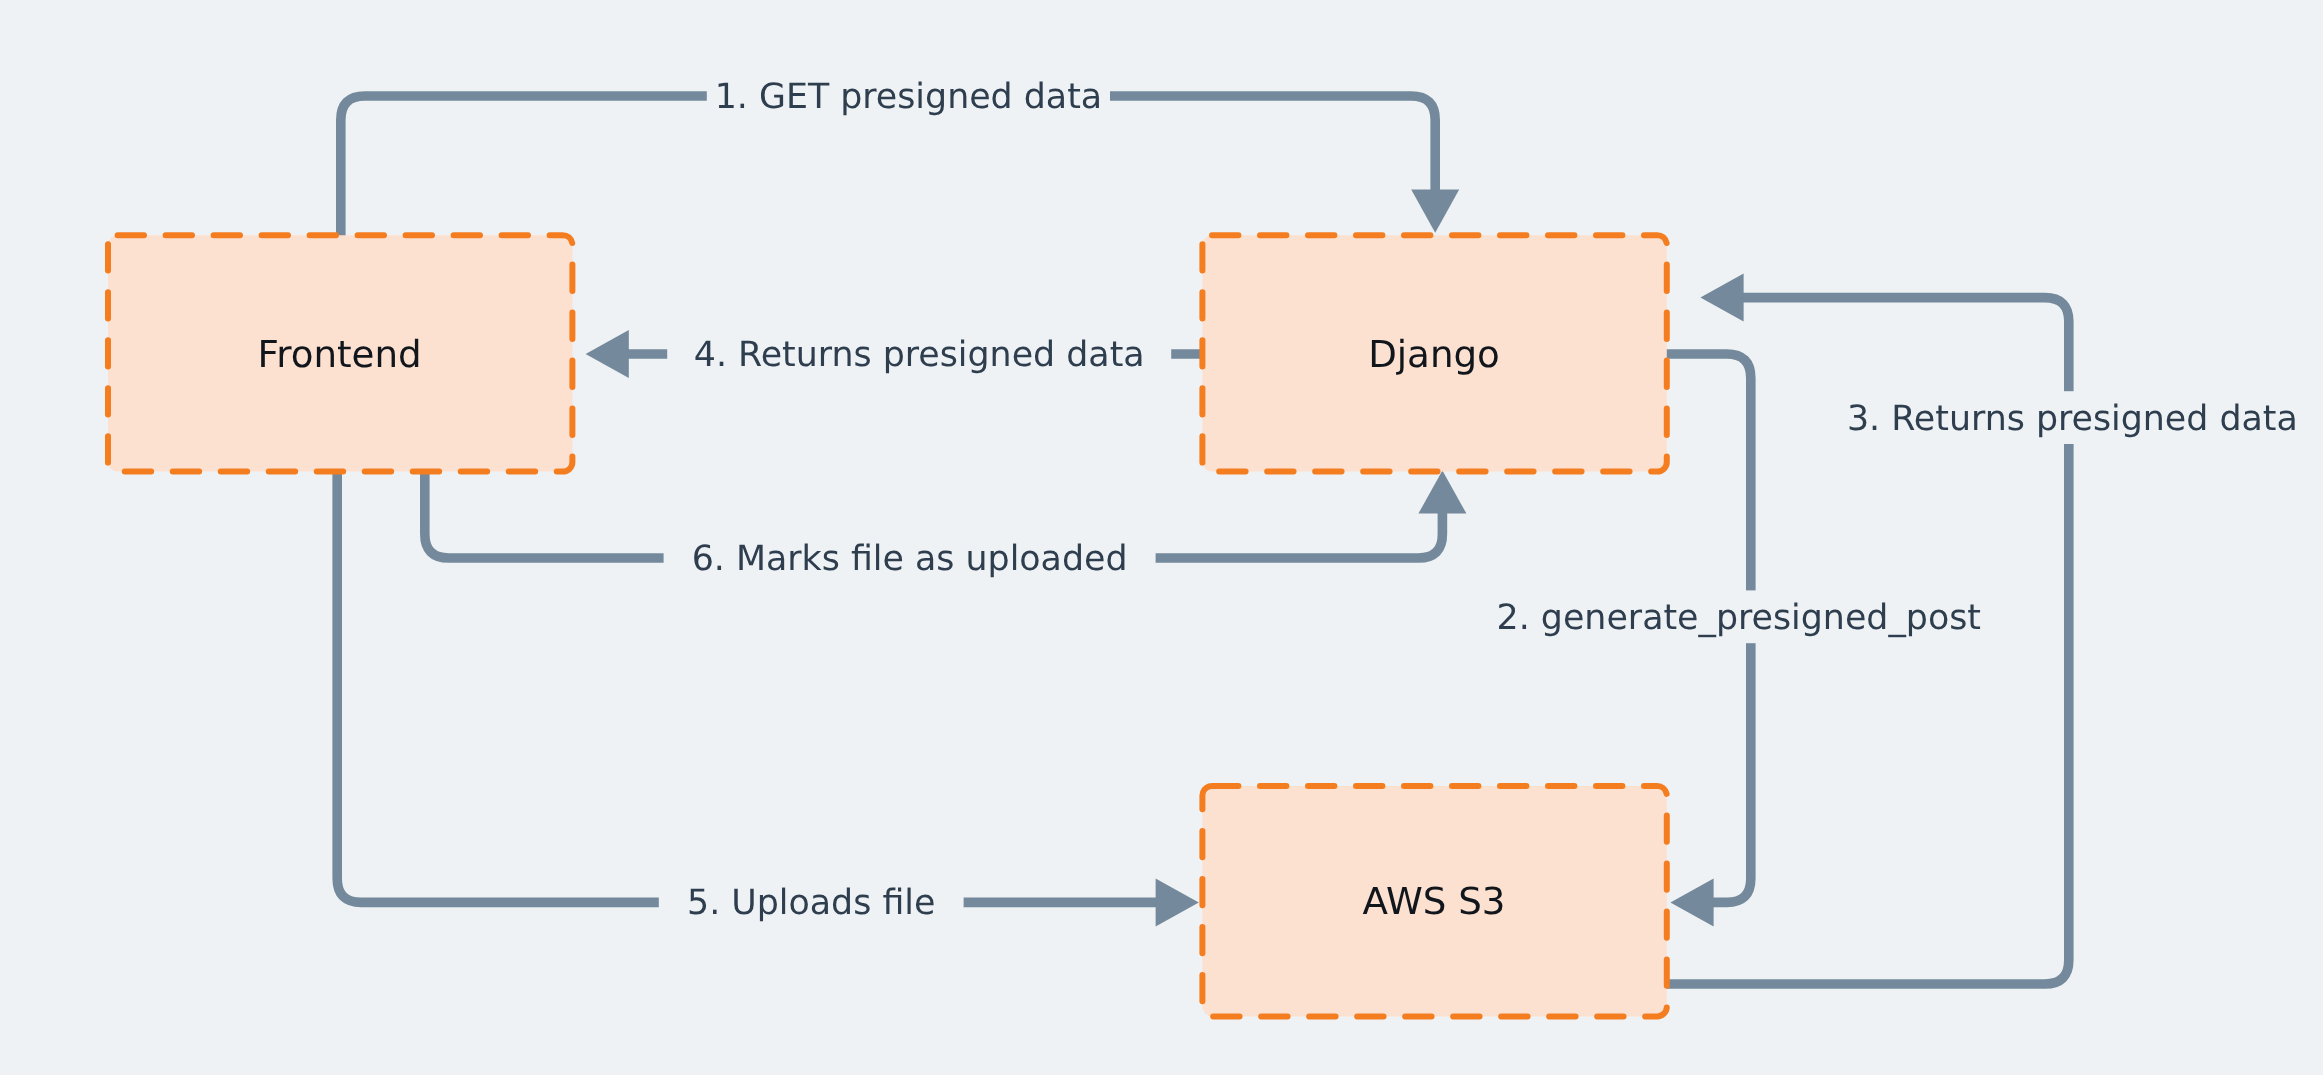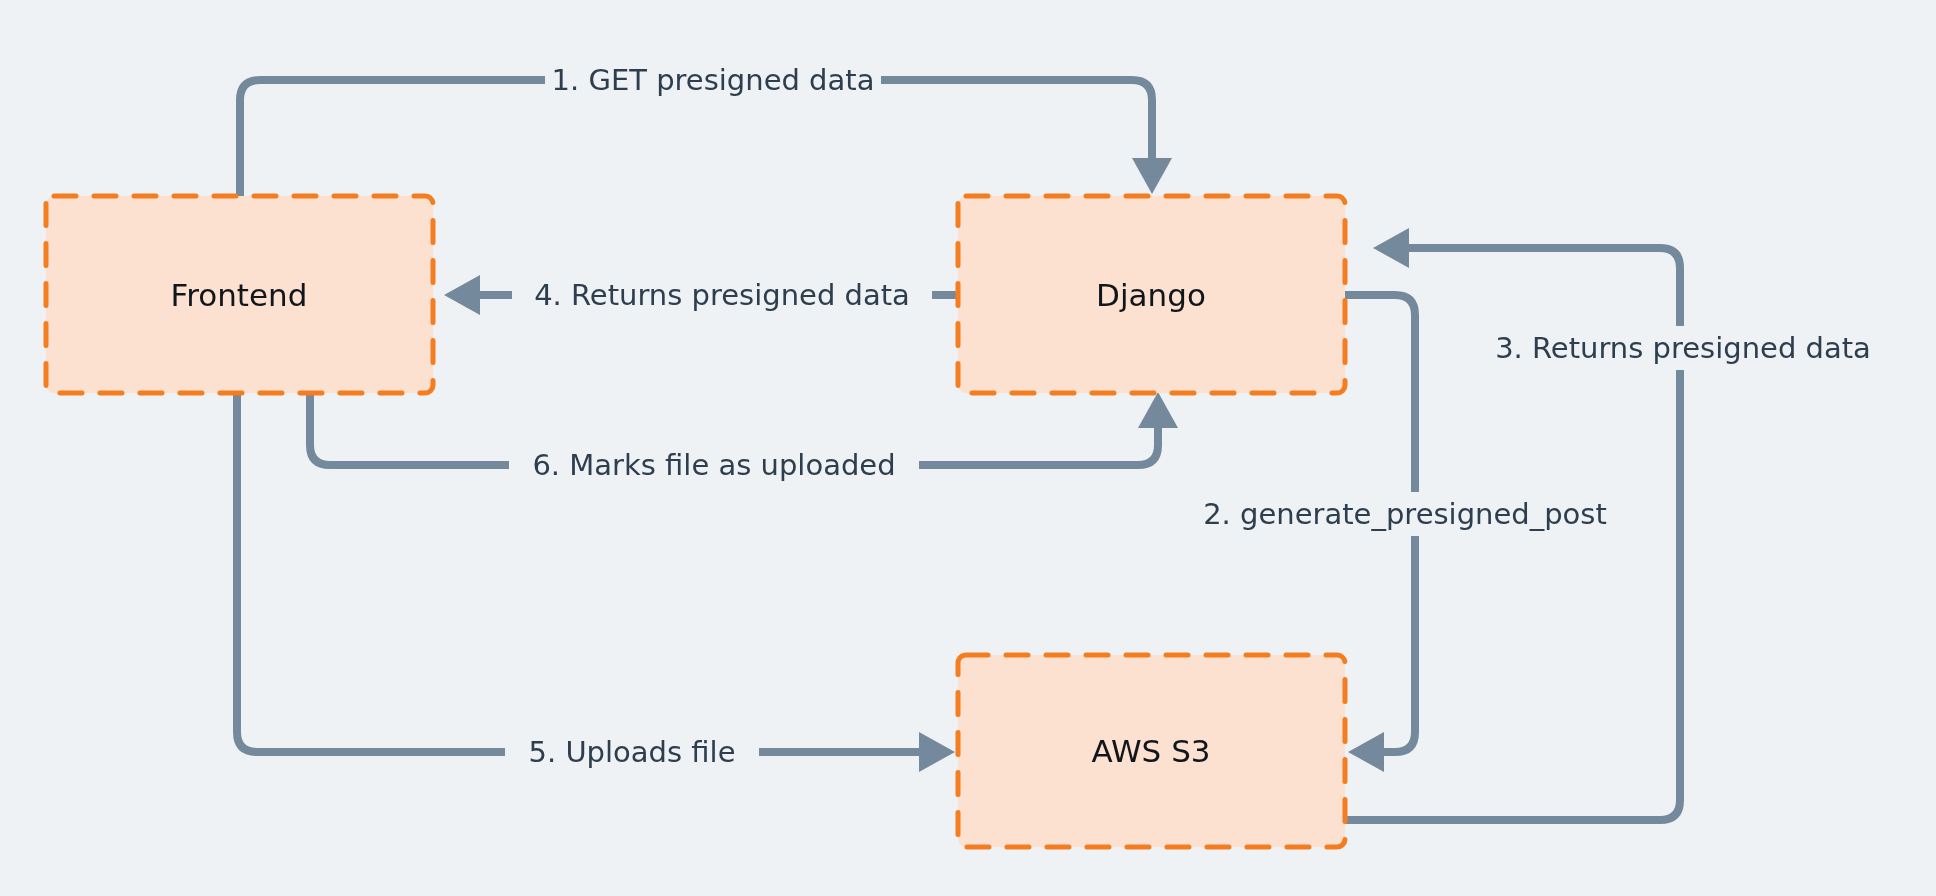--- a/index.html
+++ b/index.html
@@ -11,20 +11,21 @@
     width: 1936px;
     height: 896px;
     font-family: "DejaVu Sans", sans-serif;
     overflow: hidden;
   }
   #diagram-root {
     position: relative;
     width: 1536px;
     height: 896px;
     background: #eef2f4;
+    margin-left: 44px;
   }
   svg.diagram-svg {
     position: absolute;
     top: 0;
     left: 0;
     width: 1936px;
     height: 896px;
     display: block;
   }
   .node-box {

